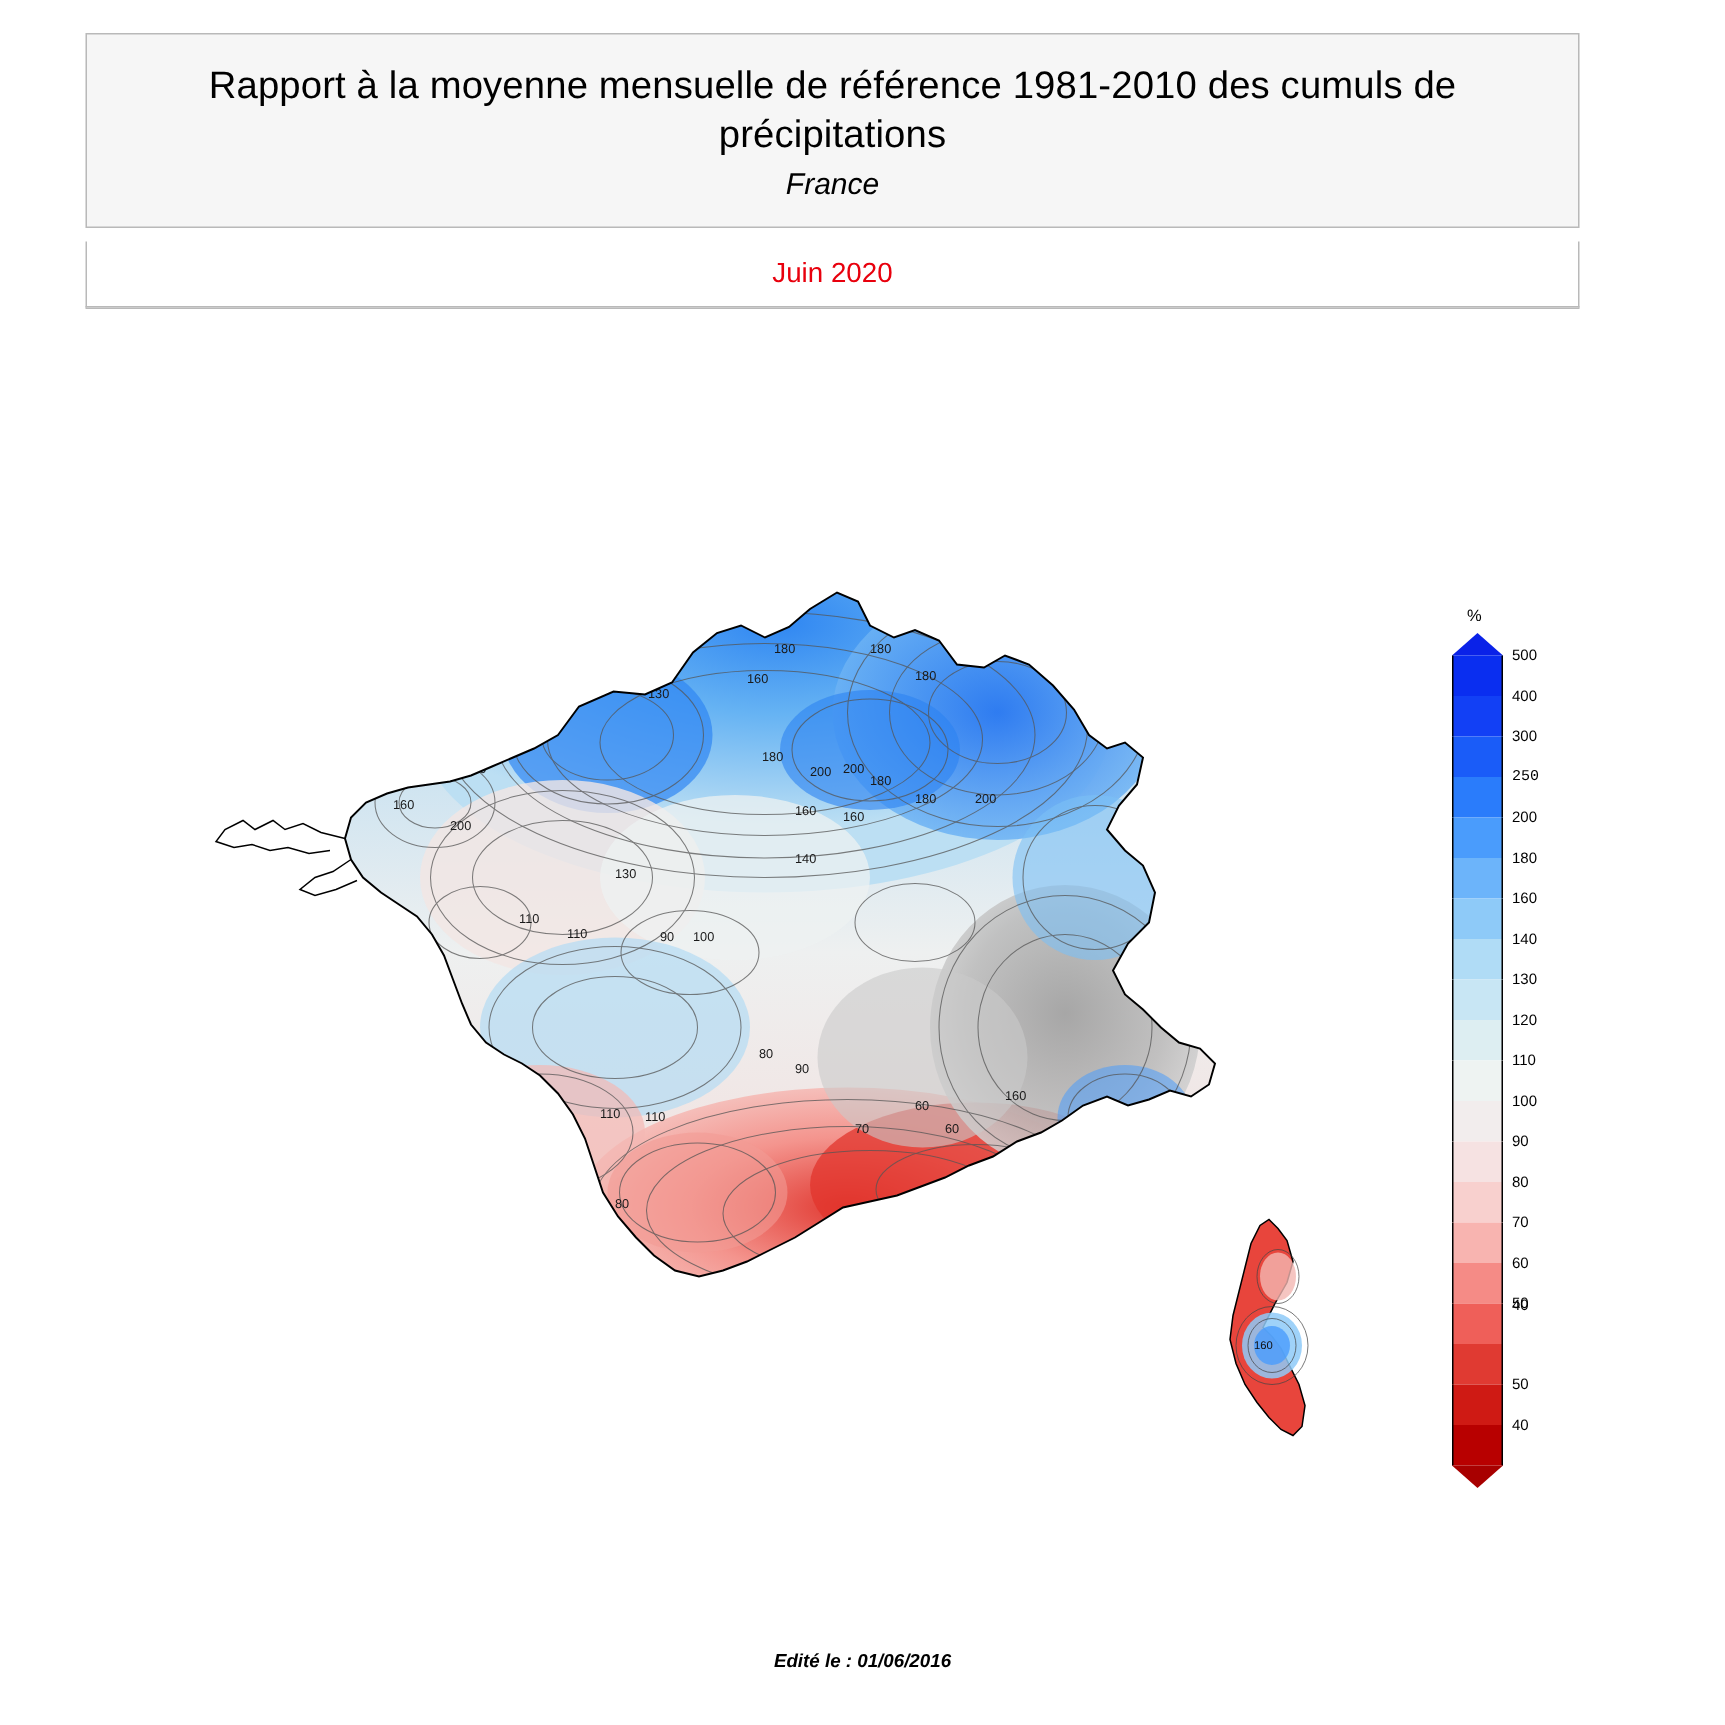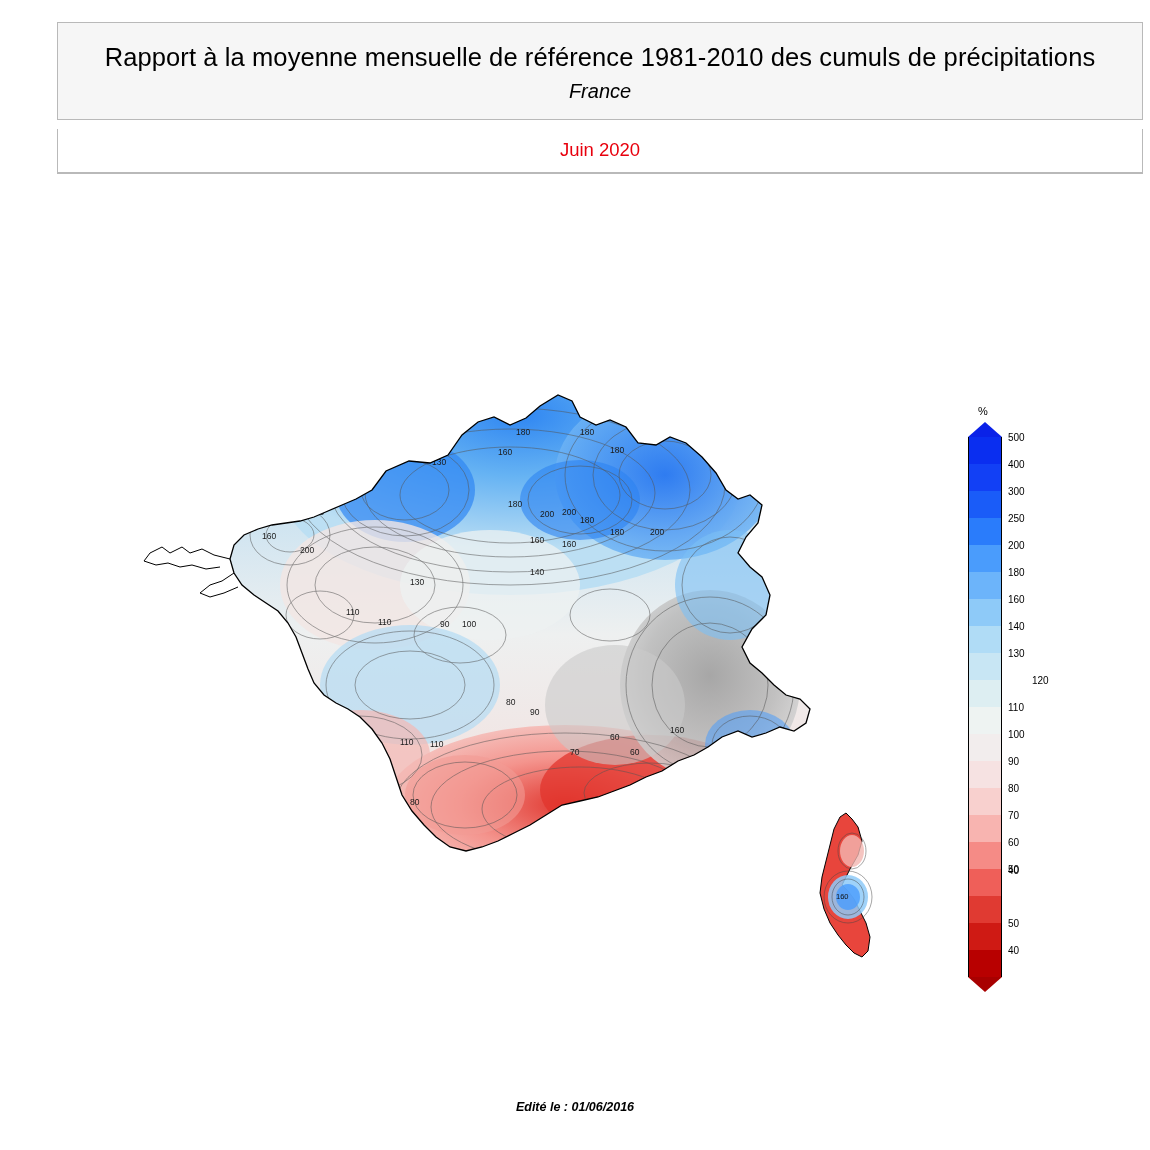--- a/index.html
+++ b/index.html
@@ -13,21 +13,21 @@
     font-family: "Liberation Sans", sans-serif;
     position: relative;
     overflow: hidden;
   }
 
   
   #header-block {
     position: absolute;
     left: 57px;
     top: 22px;
-    width: 1086px;
+    width: 996px;
     box-sizing: border-box;
   }
   #title-box {
     border: 1px solid #b9b9b9;
     background: #f6f6f6;
     padding: 18px 30px 16px 30px;
     text-align: center;
   }
   #title-main {
     font-size: 25.5px;
@@ -343,27 +343,27 @@
         <div class="legend-cell" style="background: rgb(239, 95, 89); height: 27px;"></div>
         <div class="legend-cell" style="background: rgb(224, 58, 50); height: 27px;"></div>
         <div class="legend-cell" style="background: rgb(207, 26, 20); height: 27px;"></div>
         <div class="legend-cell" style="background: rgb(184, 0, 0); height: 27px;"></div>
         <div id="legend-bottom-arrow" style="border-left: 17px solid transparent; border-right: 17px solid transparent; border-top: 15px solid rgb(168, 0, 0);"></div>
       </div>
     <div class="legend-labels">
         <div class="legend-label" style="top: 11px;">500</div>
         <div class="legend-label" style="top: 38px;">400</div>
         <div class="legend-label" style="top: 65px;">300</div>
-        <div class="legend-label" style="top: 92px;">250</div>
+        <div class="legend-label" style="top: 92px; font-family: Liberation Mono, monospace;">250</div>
         <div class="legend-label" style="top: 119px;">200</div>
         <div class="legend-label" style="top: 146px;">180</div>
         <div class="legend-label" style="top: 173px;">160</div>
         <div class="legend-label" style="top: 200px;">140</div>
         <div class="legend-label" style="top: 227px;">130</div>
-        <div class="legend-label" style="top: 254px; margin-left: 24px;">120</div>
+        <div class="legend-label" style="top: 254px;">120</div>
         <div class="legend-label" style="top: 281px;">110</div>
         <div class="legend-label" style="top: 308px;">100</div>
         <div class="legend-label" style="top: 335px;">90</div>
         <div class="legend-label" style="top: 362px;">80</div>
         <div class="legend-label" style="top: 389px;">70</div>
         <div class="legend-label" style="top: 416px;">60</div>
         <div class="legend-label" style="top: 443px;">50</div>
         <div class="legend-label" style="top: 444px;">40</div>
         <div class="legend-label" style="top: 497px;">50</div>
         <div class="legend-label" style="top: 524px;">40</div>

